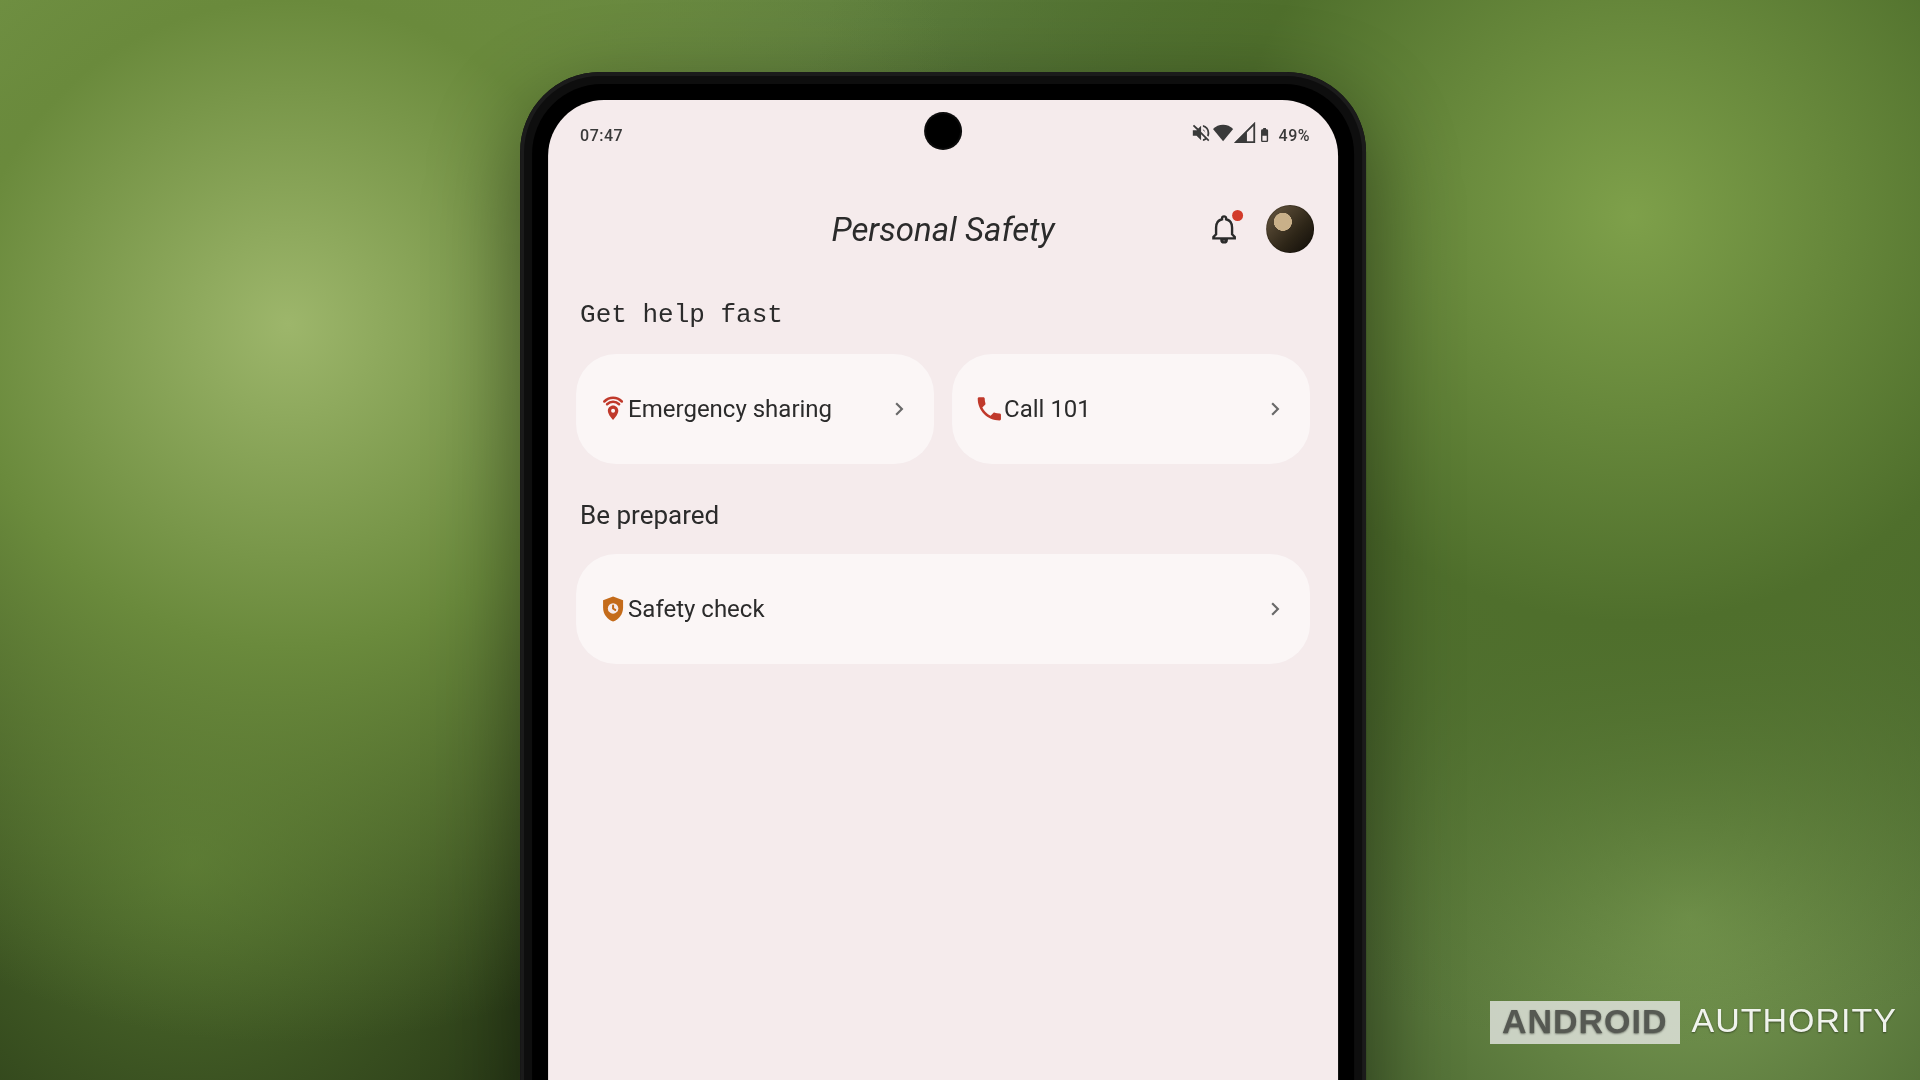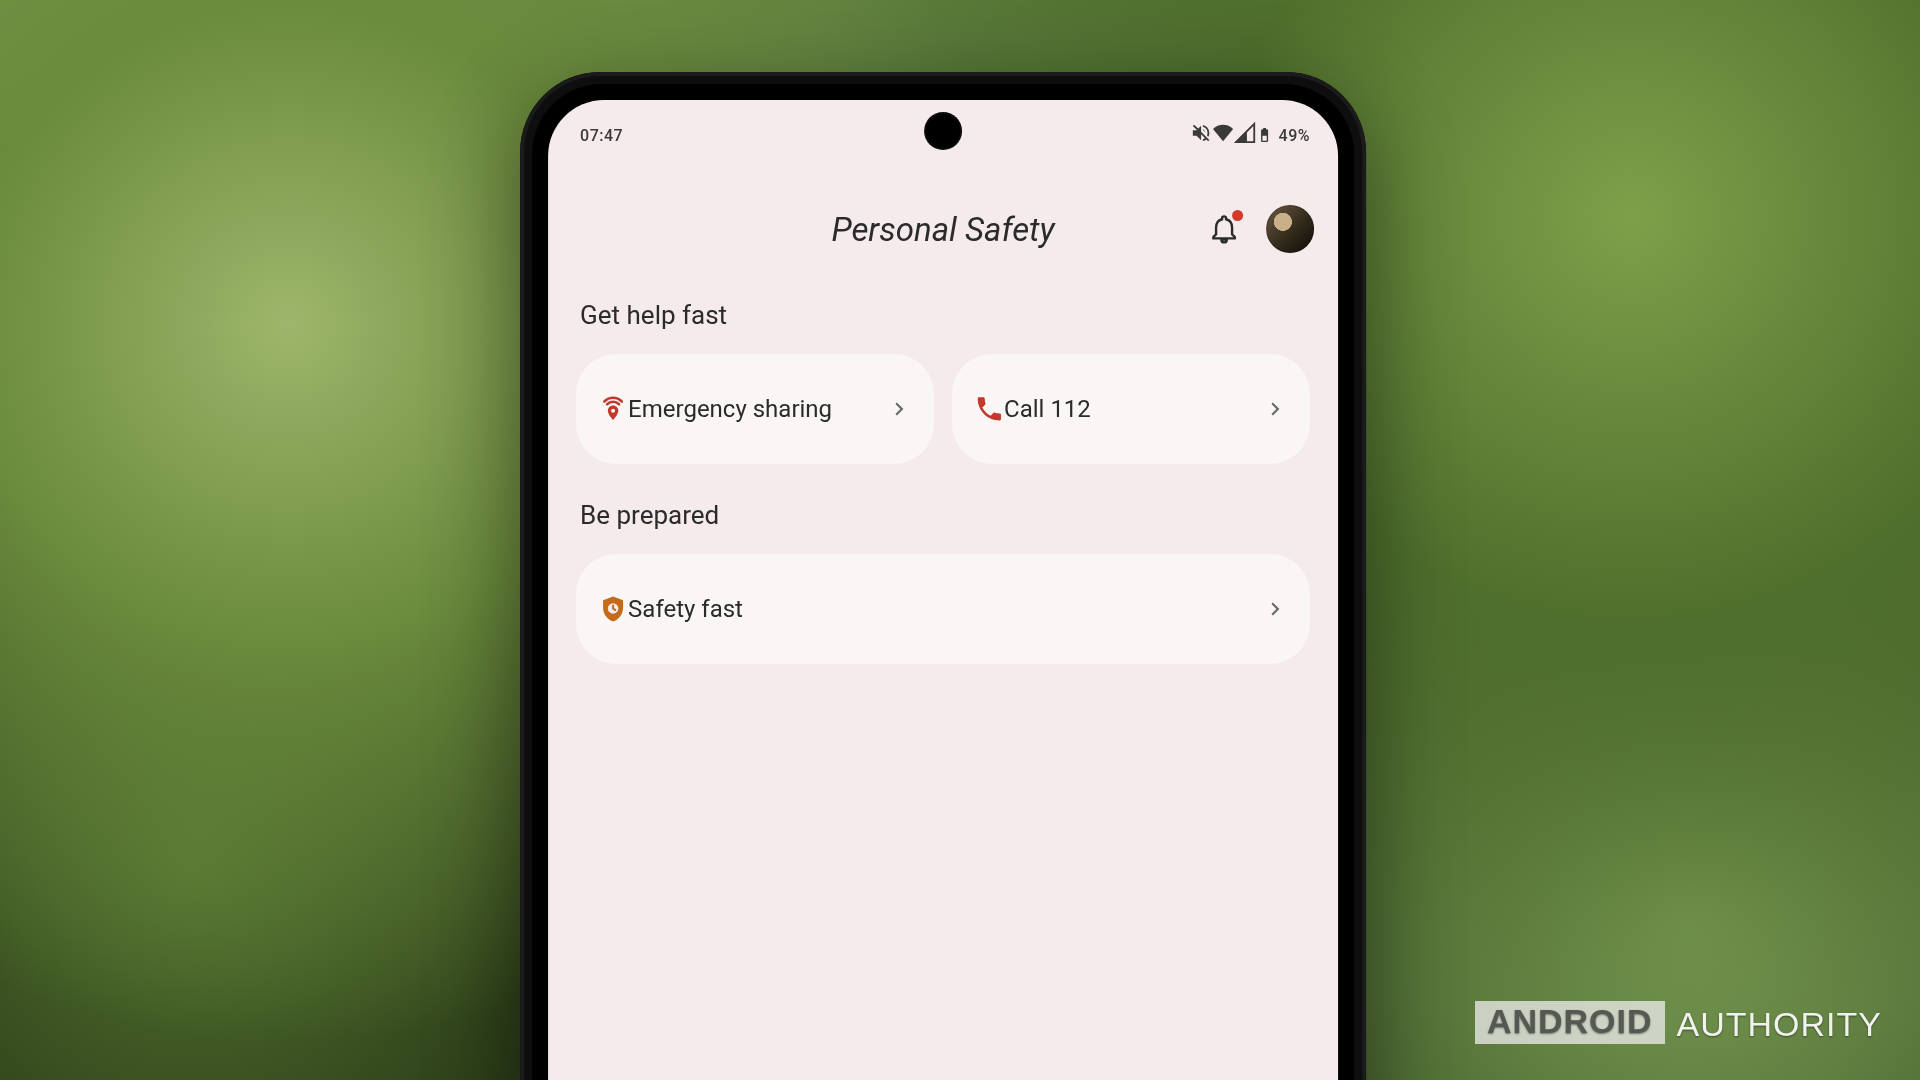--- a/index.html
+++ b/index.html
@@ -76,40 +76,40 @@
     width:48px;height:48px;border-radius:50%;
     background:
       radial-gradient(circle at 35% 35%, #c9b089 0 20%, transparent 21%),
       linear-gradient(135deg,#6b5a42 0%,#2e2618 60%,#0e0b07 100%);
     box-shadow:inset 0 0 0 1px rgba(0,0,0,.2);
   }
 
   
   .content{padding:26px 28px 0;}
   .section-title{font-size:26px;font-weight:400;color:var(--text);margin:36px 0 24px 4px;}
-  .section-title.first{margin-top:0;}
+  .section-title.first{margin-top:0;font-family:Liberation Mono, monospace;}
 
   .card-row{display:flex;gap:18px;}
   .card{
     flex:1;background:var(--card-bg);border-radius:40px;
     display:flex;align-items:center;
     padding:28px 22px;min-height:110px;box-sizing:border-box;
     position:relative;cursor:pointer;
   }
   .card.full{width:100%;}
   .card-icon{width:30px;height:30px;flex:0 0 30px;display:flex;align-items:center;justify-content:center;}
   .card-icon svg{width:30px;height:30px;}
   .card-label{font-size:24px;line-height:1.25;color:var(--text);flex:1;}
   .chevron{width:26px;height:26px;flex:0 0 26px;}
   .chevron svg{width:26px;height:26px;fill:#696969;}
 
   
   .watermark{
-    position:absolute;right:38px;bottom:36px;
-    display:flex;align-items:flex-end;gap:12px;
+    position:absolute;right:23px;bottom:36px;
+    display:flex;align-items:flex-start;gap:12px;
     font-family:"Arial Narrow",Arial,sans-serif;
     font-stretch:condensed;letter-spacing:1px;
     color:#fff;opacity:.9;font-size:34px;font-weight:300;
     text-shadow:0 1px 2px rgba(0,0,0,.5);
   }
   .wm-pill{
     background:rgba(235,235,235,.85);color:#555;
     padding:1px 12px 3px;font-weight:600;font-size:34px;
     letter-spacing:1px;
   }
@@ -186,40 +186,40 @@
               </svg>
           </span>
         </div>
 
         <div class="card">
           <span class="card-icon">
             <svg viewBox="0 0 24 24">
                 <path fill="#c0392b" d="M6.6 10.8a15.1 15.1 0 0 0 6.6 6.6l2.2-2.2c.3-.3.7-.4 1.1-.3 1.2.4 2.5.6 3.9.6.6 0 1.1.5 1.1 1.1V20c0 .6-.5 1.1-1.1 1.1C10.6 21.1 2.9 13.4 2.9 3.6 2.9 3 3.4 2.5 4 2.5h3.4c.6 0 1.1.5 1.1 1.1 0 1.4.2 2.7.6 3.9.1.4 0 .8-.3 1.1l-2.2 2.2z"></path>
               </svg>
           </span>
-          <span class="card-label">Call 112</span>
+          <span class="card-label">Call 101</span>
           <span class="chevron">
             <svg viewBox="0 0 24 24">
                 <path d="M8.6 16.6 13.2 12 8.6 7.4 10 6l6 6-6 6z"></path>
               </svg>
           </span>
         </div>
       </div>
 
       <div class="section-title">Be prepared</div>
 
       <div class="card full">
         <span class="card-icon">
           <svg viewBox="0 0 24 24">
               <path fill="#c46b1a" d="M12 2 4 5v6c0 5 3.4 9.7 8 11 4.6-1.3 8-6 8-11V5l-8-3z"></path>
               <circle cx="12" cy="11.5" r="4.2" fill="#f5ebec"></circle>
               <path stroke="#c46b1a" stroke-width="1.6" stroke-linecap="round" fill="none" d="M12 9.2v2.4l1.7 1.1"></path>
             </svg>
         </span>
-        <span class="card-label">Safety fast</span>
+        <span class="card-label">Safety check</span>
         <span class="chevron">
           <svg viewBox="0 0 24 24">
               <path d="M8.6 16.6 13.2 12 8.6 7.4 10 6l6 6-6 6z"></path>
             </svg>
         </span>
       </div>
 
     </div>
   </div>
 </div>

